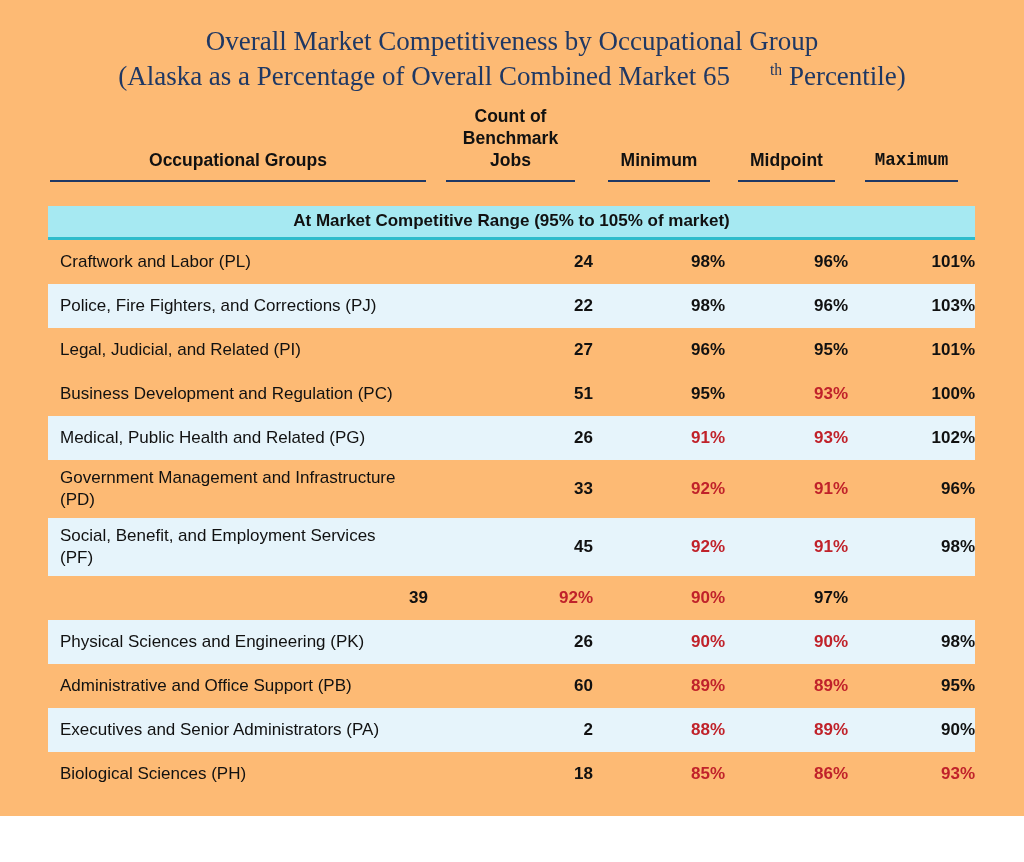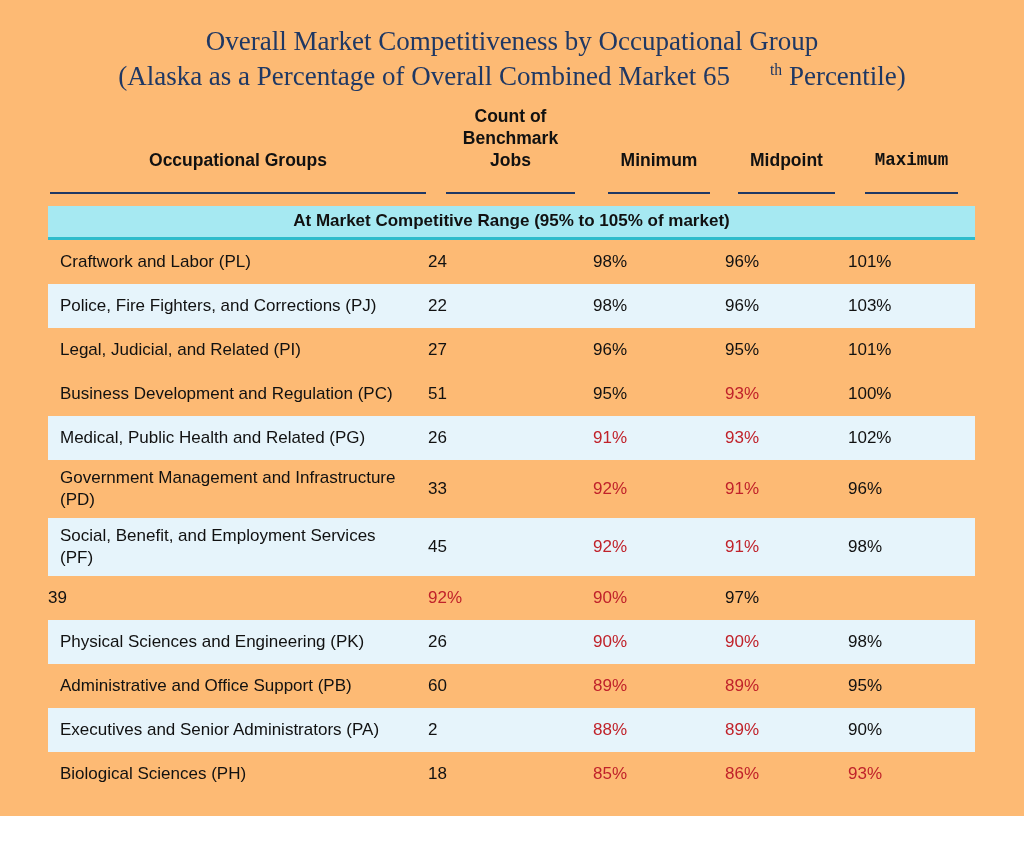--- a/index.html
+++ b/index.html
@@ -36,33 +36,33 @@
   }
   .header-row {
     display: grid;
     grid-template-columns: 380px 165px 132px 123px 127px;
     align-items: end;
   }
   .header-cell {
     font-weight: bold;
     font-size: 17.5px;
     text-align: center;
-    padding-bottom: 20px;
+    padding-bottom: 8px;
     border-bottom: 2px solid #1f3864;
     white-space: pre-line;
     line-height: 1.25;
   }
   .header-cell.c1 { margin: 0 2px; }
   .header-cell.c2 { margin: 0 18px; }
   .header-cell.c3 { margin: 0 15px; }
   .header-cell.c4 { margin: 0 13px; }
   .header-cell.c5 { margin: 0 17px; font-family: Liberation Mono, monospace; }
 
   .section-band {
-    margin-top: 12px;
+    margin-top: 24px;
     background: #a6e9f2;
     border-bottom: 3px solid #2fbccb;
     min-height: 31px;
     display: flex;
     align-items: center;
     justify-content: center;
     font-weight: bold;
     font-size: 17px;
   }
   .row {
@@ -72,22 +72,22 @@
     min-height: 44px;
     font-size: 17px;
   }
   .row.alt { background: #e6f4fb; }
   .cell-group {
     padding: 7px 20px 7px 12px;
     line-height: 1.3;
     text-align: left;
   }
   .cell-num {
-    text-align: left;
-    font-weight: normal;
+    text-align: right;
+    font-weight: bold;
   }
   .cell-num.red { color: #c0222a; }
 </style>
 </head>
 <body>
 
 <div class="page">
 
   <h1 class="title">
     <span>Overall Market Competitiveness by Occupational Group</span><br>

